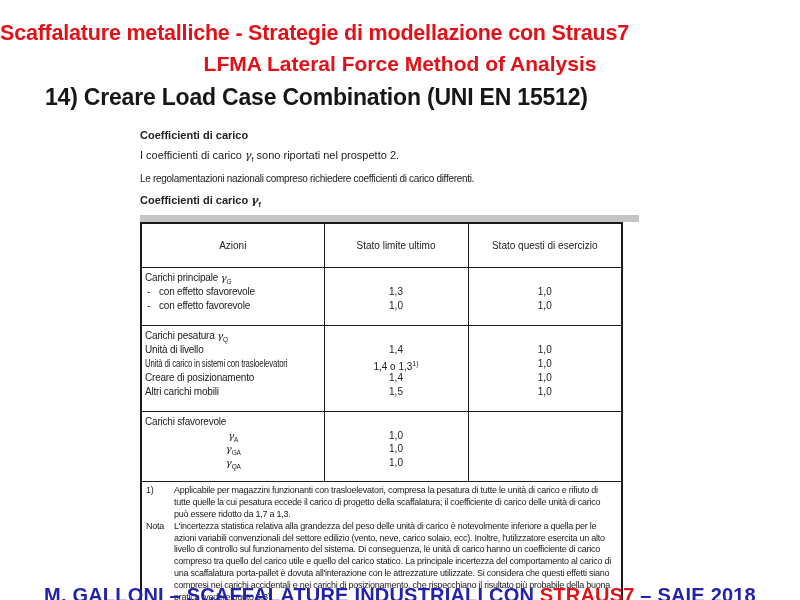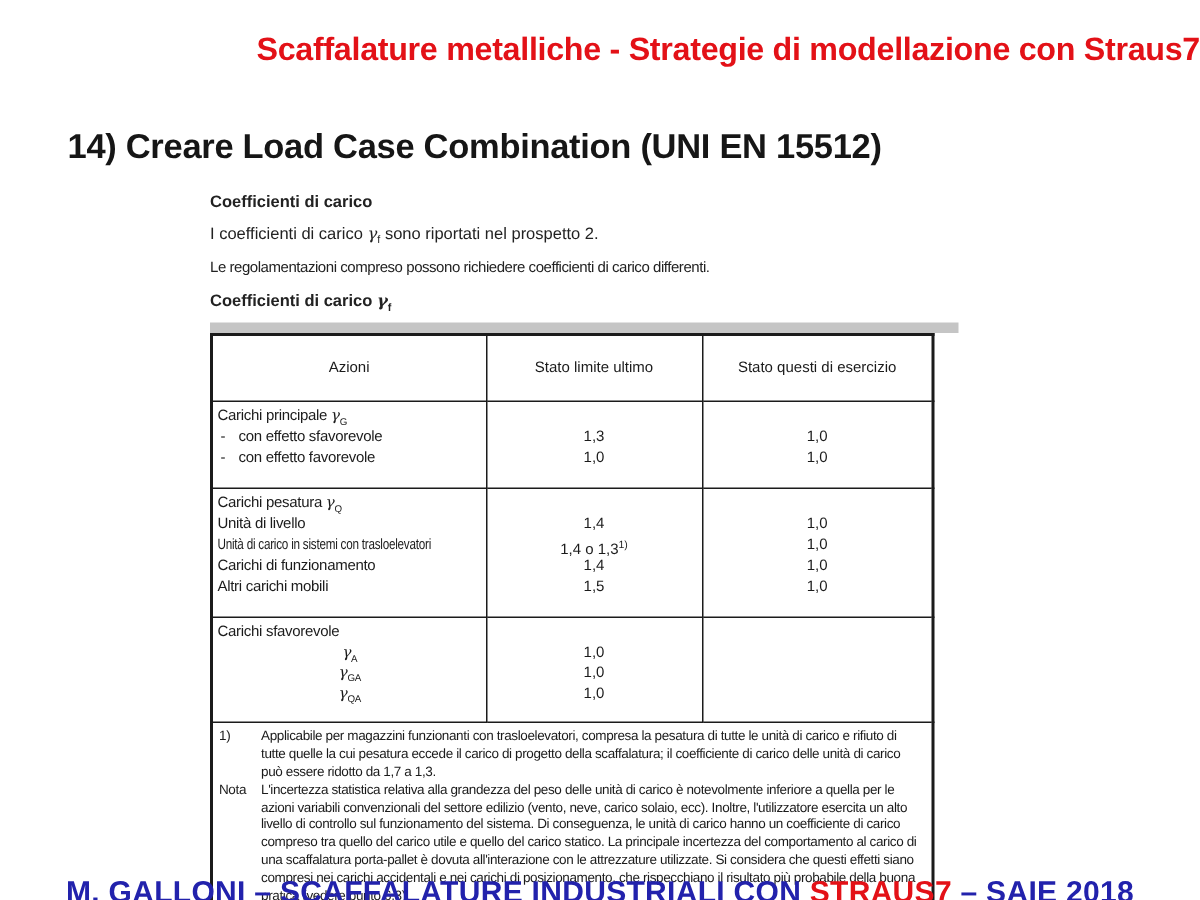--- a/index.html
+++ b/index.html
@@ -1,19 +1,19 @@
 <!DOCTYPE html>
 <html><head>
 <meta charset="utf-8">
 <style>
   html,body { margin:0; padding:0; background:#fff; }
   .slide { position:relative; width:800px; height:600px; background:#ffffff; overflow:hidden;
            font-family:"Liberation Sans", sans-serif; }
 
-  .title1 { position:absolute; top:21px; left:0; width:100%; text-align:right;
+  .title1 { position:absolute; top:21px; left:0; width:100%; text-align:left;
             font-size:21.5px; font-weight:bold; color:#e31117; letter-spacing:-0.2px; }
   .title2 { position:absolute; top:52px; left:0; width:100%; text-align:center;
             font-size:21px; font-weight:bold; color:#e31117; }
   .heading { position:absolute; top:84px; left:45px; font-size:23px; font-weight:bold;
              color:#161616; letter-spacing:-0.2px; }
 
   .doc { position:absolute; left:140px; top:117px; width:502px; color:#222222;margin-top:12px; }
   .doc-title { font-size:11px; font-weight:bold; line-height:13px; margin:0 0 7px 0; }
   .p1 { font-size:11px; line-height:13px; margin:0 0 6px 0; }
   .p2 { font-size:10px; letter-spacing:-0.3px; line-height:12px; margin:0 0 9px 0; }
@@ -43,29 +43,30 @@
   .footer { position:absolute; top:584px; left:0; width:100%; text-align:center;
             font-size:20px; font-weight:bold; color:#2222ac; letter-spacing:0.2px; }
   .footer .hl { color:#e31117; }
 </style>
 </head>
 <body>
 
 <div class="slide">
 
   <div class="title1">Scaffalature metalliche - Strategie di modellazione con Straus7</div>
+  <div class="title2">LFMA Lateral Force Method of Analysis</div>
   <div class="heading">14) Creare Load Case Combination (UNI EN 15512)</div>
 
   <div class="doc">
 
     <div class="doc-title">Coefficienti di carico</div>
 
     <p class="p1"><span>I coefficienti di carico </span><span class="gam">γ</span><sub class="gsub">f</sub><span> sono riportati nel prospetto 2.</span></p>
 
-    <p class="p2">Le regolamentazioni compreso possono richiedere coefficienti di carico differenti.</p>
+    <p class="p2">Le regolamentazioni nazionali compreso richiedere coefficienti di carico differenti.</p>
 
     <div class="caption"><span>Coefficienti di carico </span><span class="gam">γ</span><sub class="gsub">f</sub></div>
 
     <div class="topbar"></div>
 
     <table class="coef">
       <colgroup>
           <col style="width:183px">
           <col style="width:144px">
           <col style="width:154px">
@@ -95,21 +96,21 @@
             <div class="ln">1,0</div>
             <div class="ln">1,0</div>
           </td>
         </tr>
 
         <tr>
           <td class="lbl">
             <div class="ln"><span>Carichi pesatura </span><span class="gam">γ</span><sub class="gsub">Q</sub></div>
             <div class="ln">Unità di livello</div>
             <div class="ln"><span class="squeeze">Unità di carico in sistemi con trasloelevatori</span></div>
-            <div class="ln">Carichi di funzionamento</div>
+            <div class="ln">Creare di posizionamento</div>
             <div class="ln">Altri carichi mobili</div>
           </td>
           <td class="val">
             <div class="ln"></div>
             <div class="ln">1,4</div>
             <div class="ln"><span>1,4 o 1,3</span><sup class="fsup">1)</sup></div>
             <div class="ln">1,4</div>
             <div class="ln">1,5</div>
           </td>
           <td class="val">

